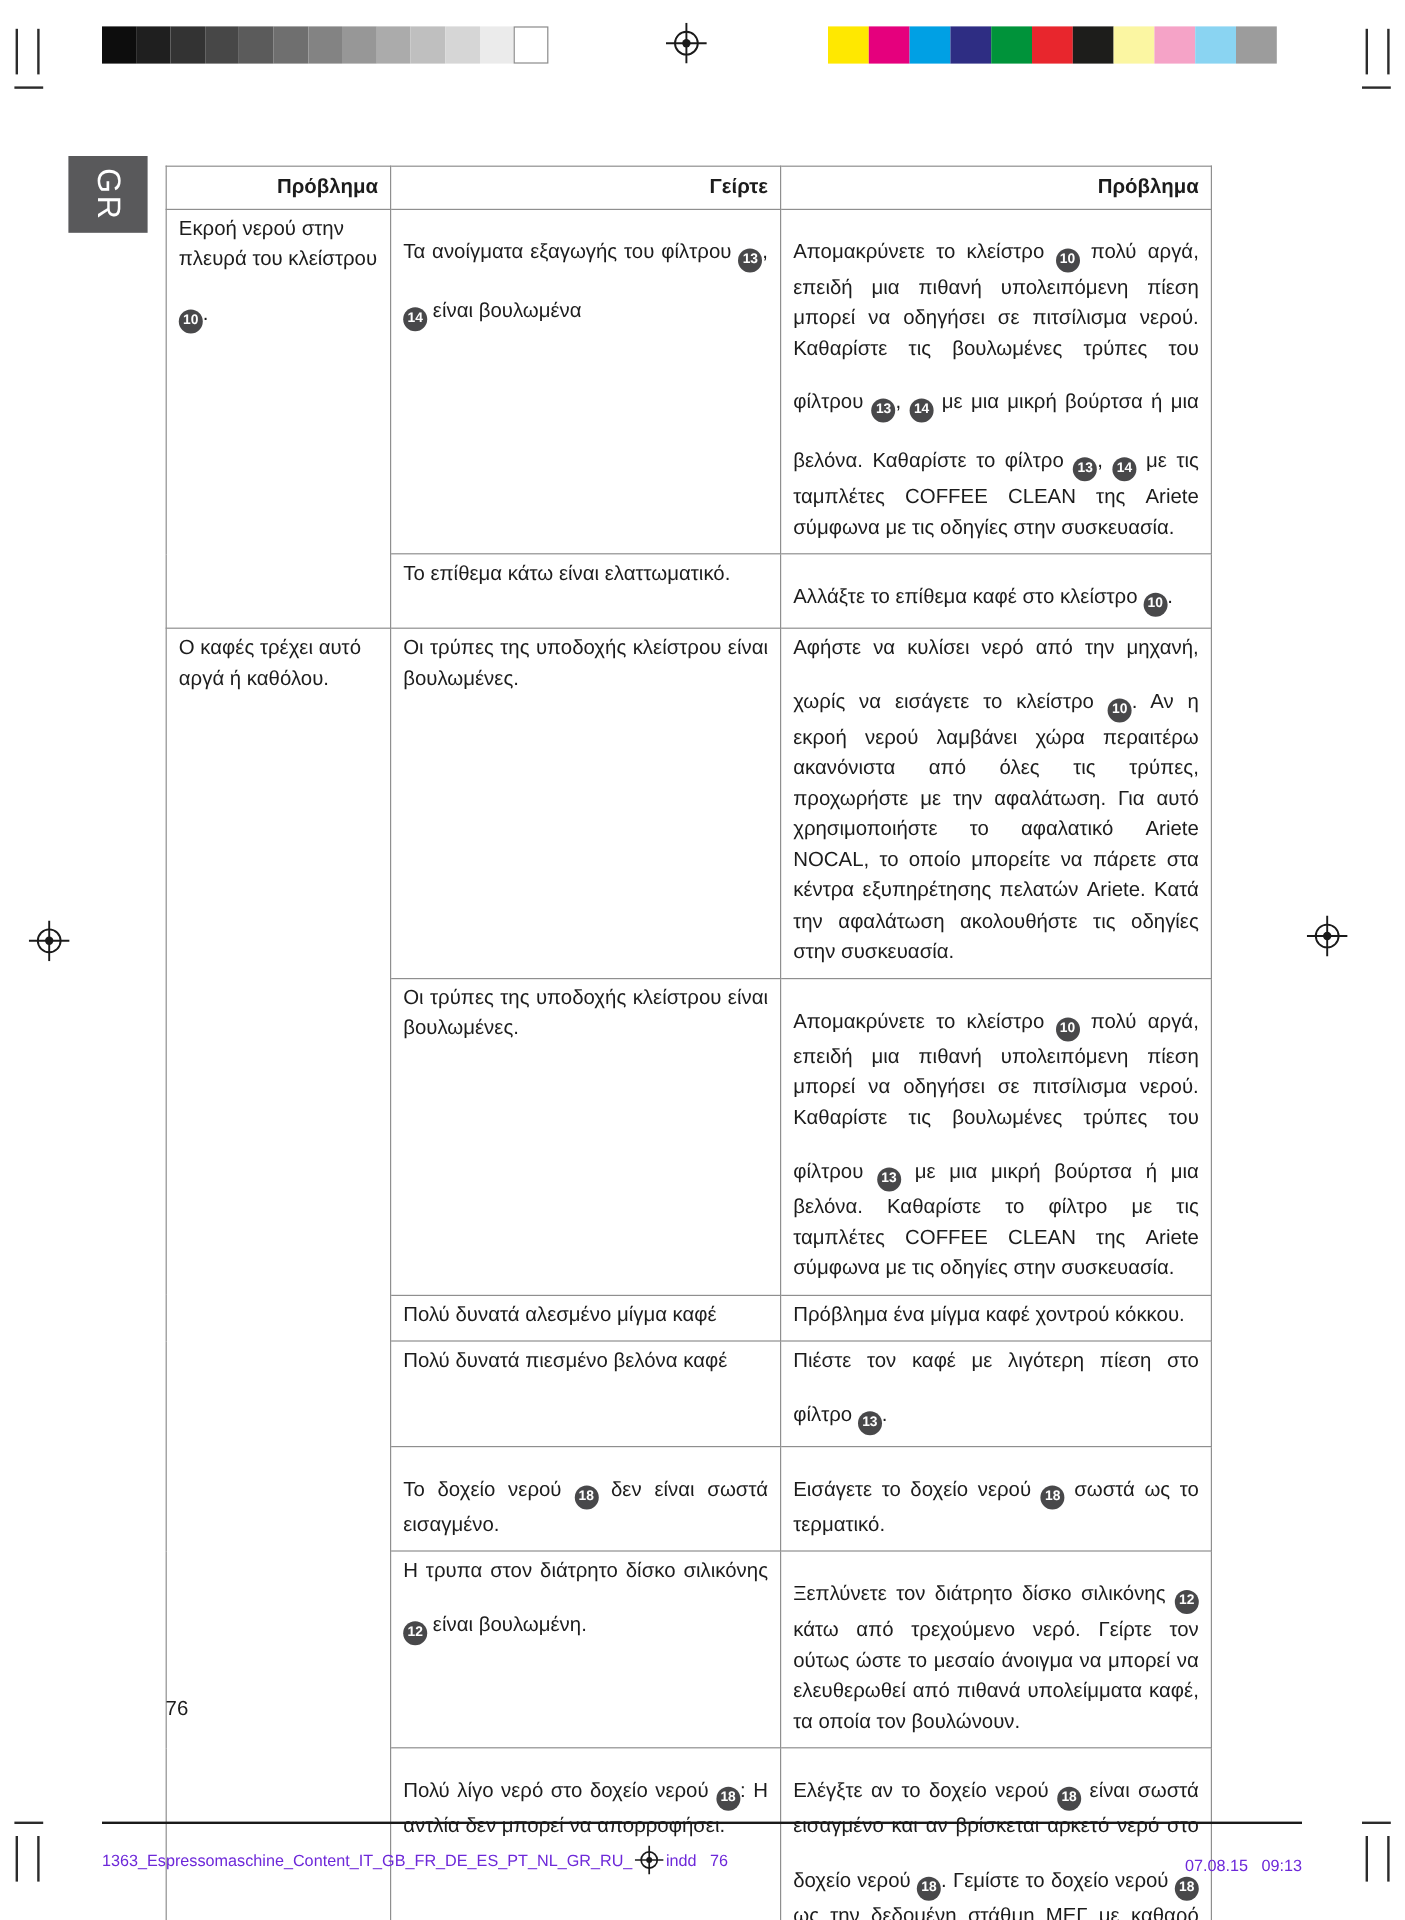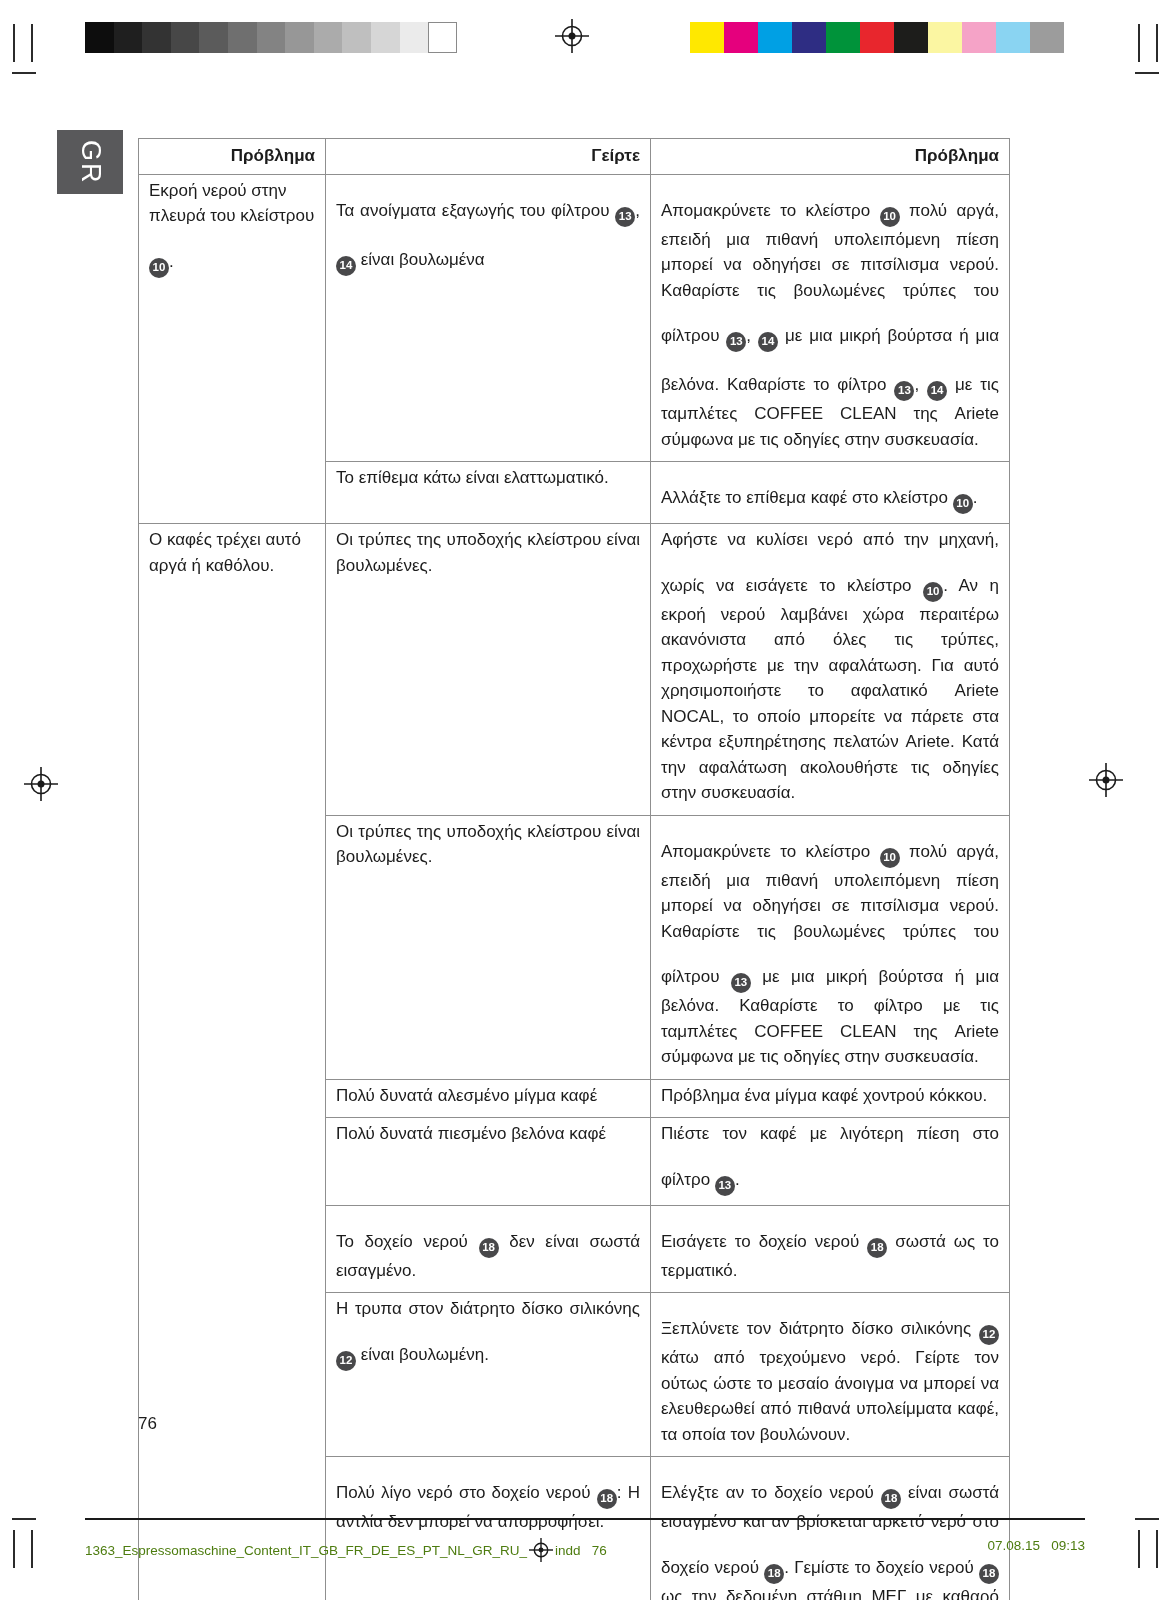--- a/index.html
+++ b/index.html
@@ -36,22 +36,22 @@
   .badge { display:inline-flex; align-items:center; justify-content:center;
            width:20px; height:20px; border-radius:50%; background:#48484a;
            color:#ffffff; font-size:11.5px; font-weight:bold; line-height:1;
            vertical-align:-4px;margin-top:29px; }
 
   .pagenum { position:absolute; left:138px; top:1414px; font-size:17px; }
 
   .footer-rule { position:absolute; left:85px; top:1518px; width:1000px;
                  height:1.5px; background:#1a1a1a; }
   .footer { position:absolute; left:85px; top:1538px; width:1000px; display:flex;
-            justify-content:space-between; align-items:flex-start; font-size:13.5px;
-            color:#4d7c0f; }
+            justify-content:space-between; align-items:flex-end; font-size:13.5px;
+            color:#6d28d9; }
   .footer-left { display:flex; align-items:center; gap:2px; }
 </style>
 </head>
 <body>
 
 <div class="page">
 
   <div class="cropmark" style="left:13px;top:24px;width:2px;height:38px;"></div>
   <div class="cropmark" style="left:31px;top:24px;width:2px;height:38px;"></div>
   <div class="cropmark" style="left:12px;top:72px;width:24px;height:2px;"></div>

